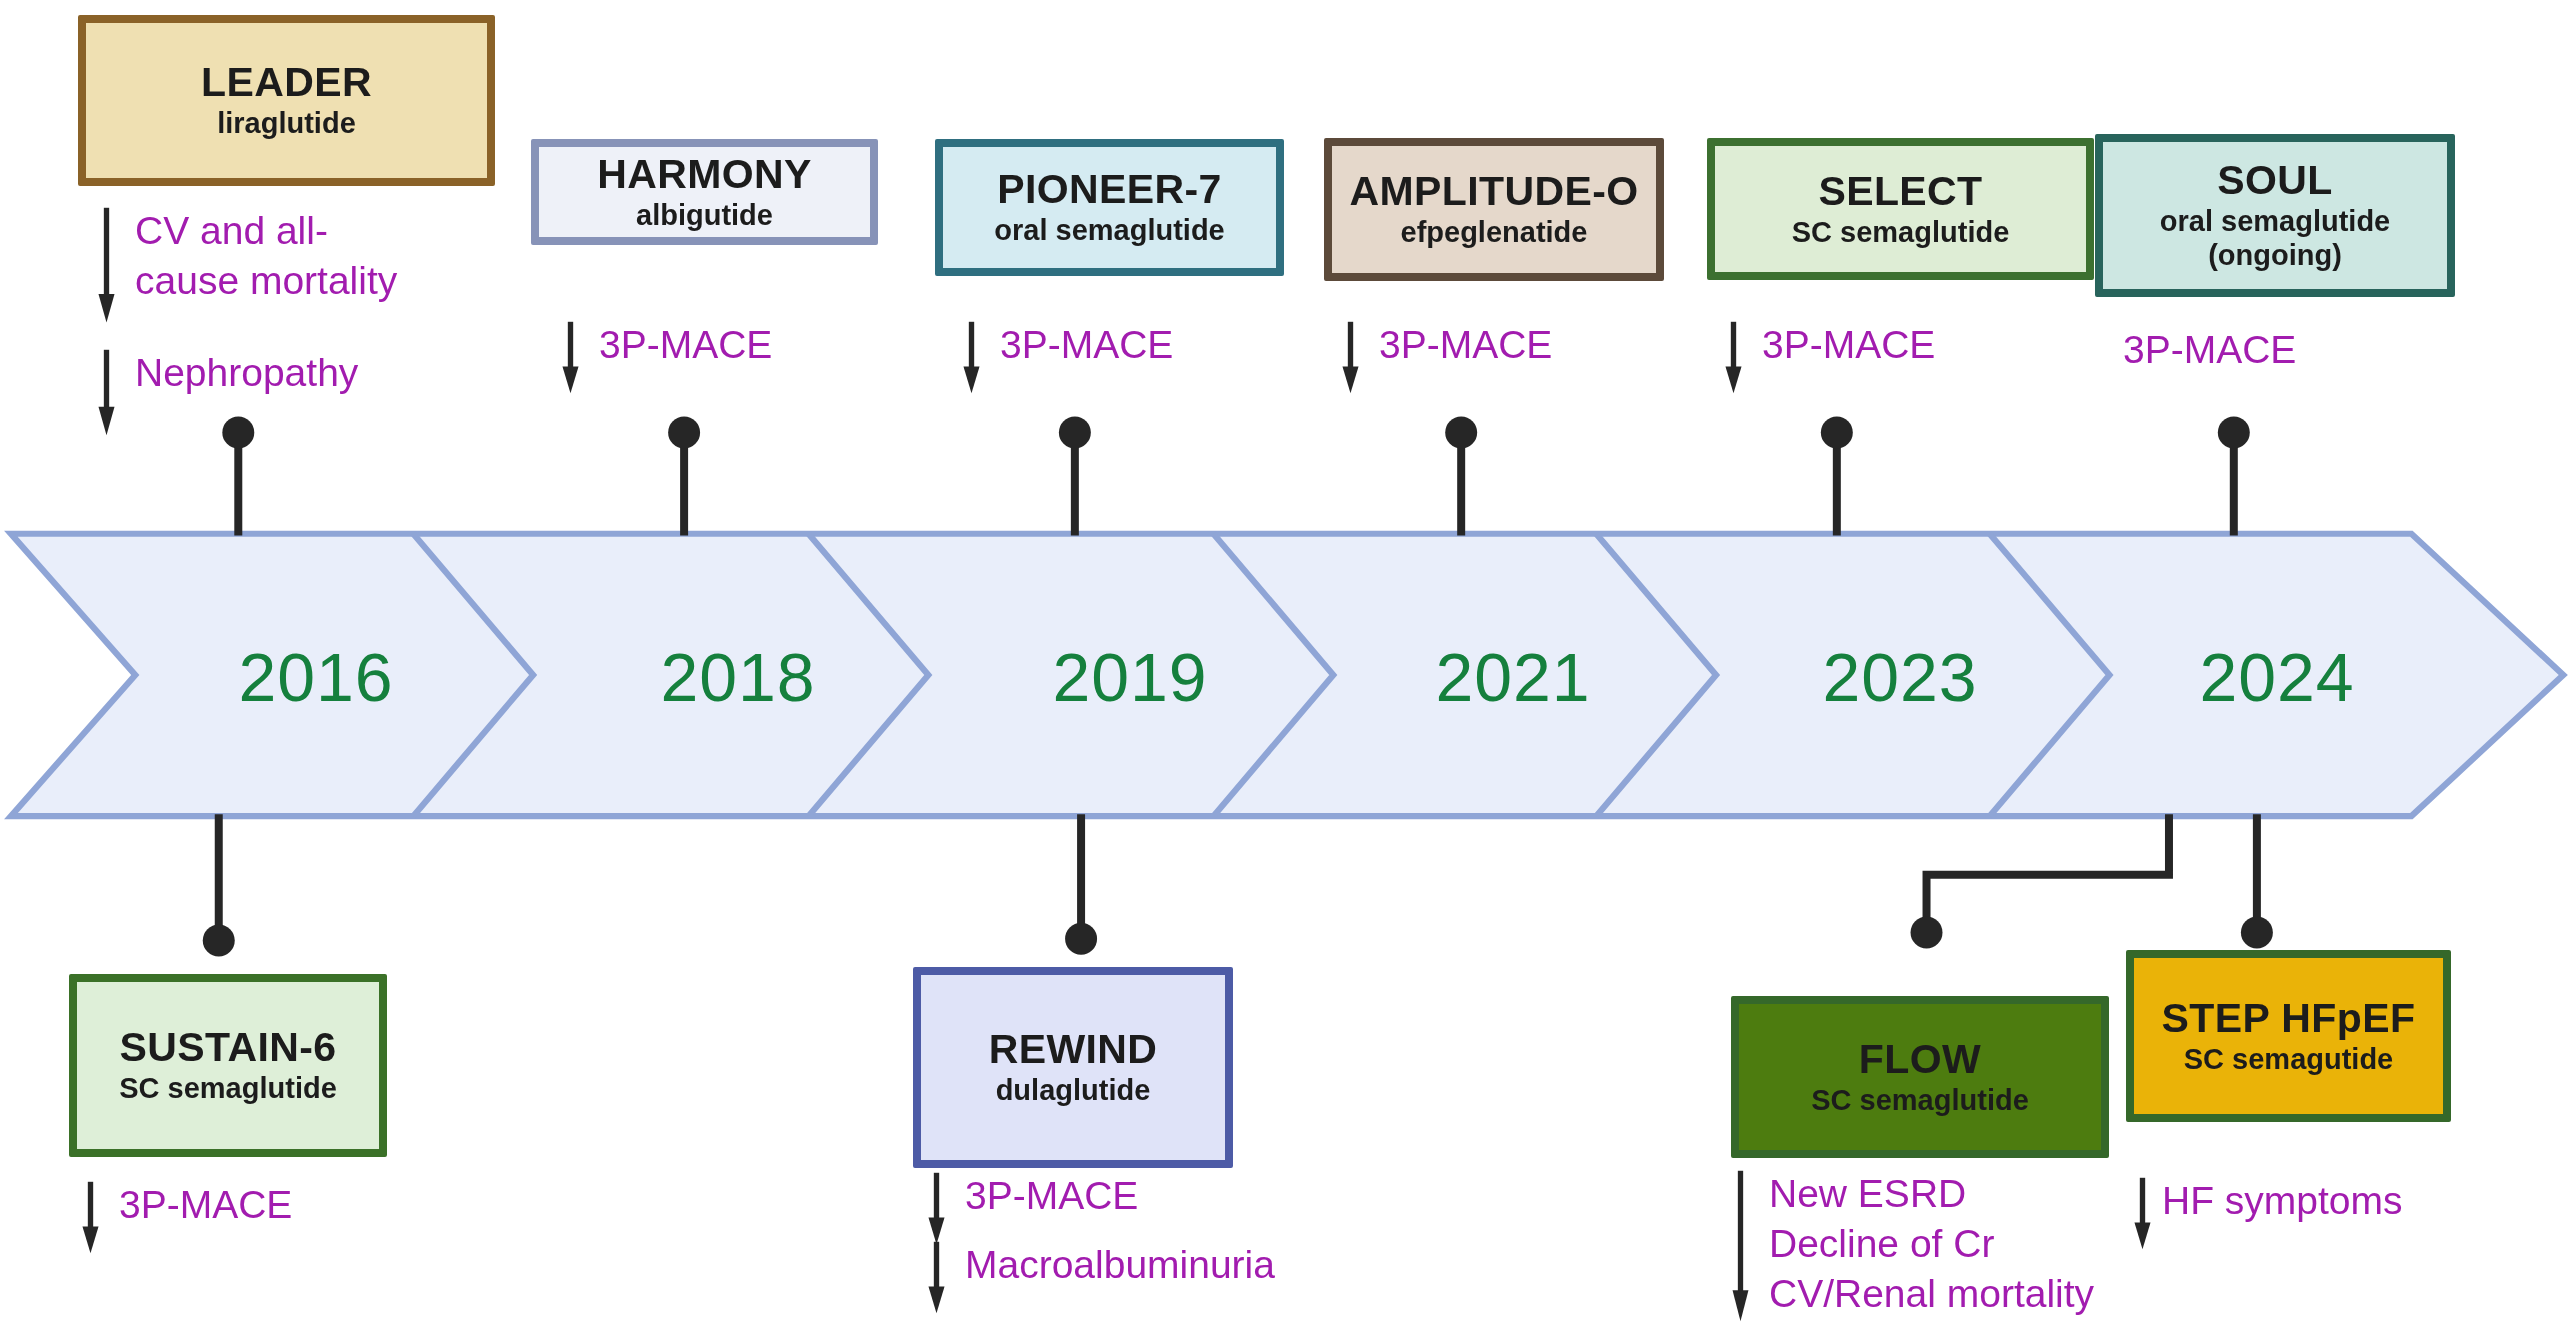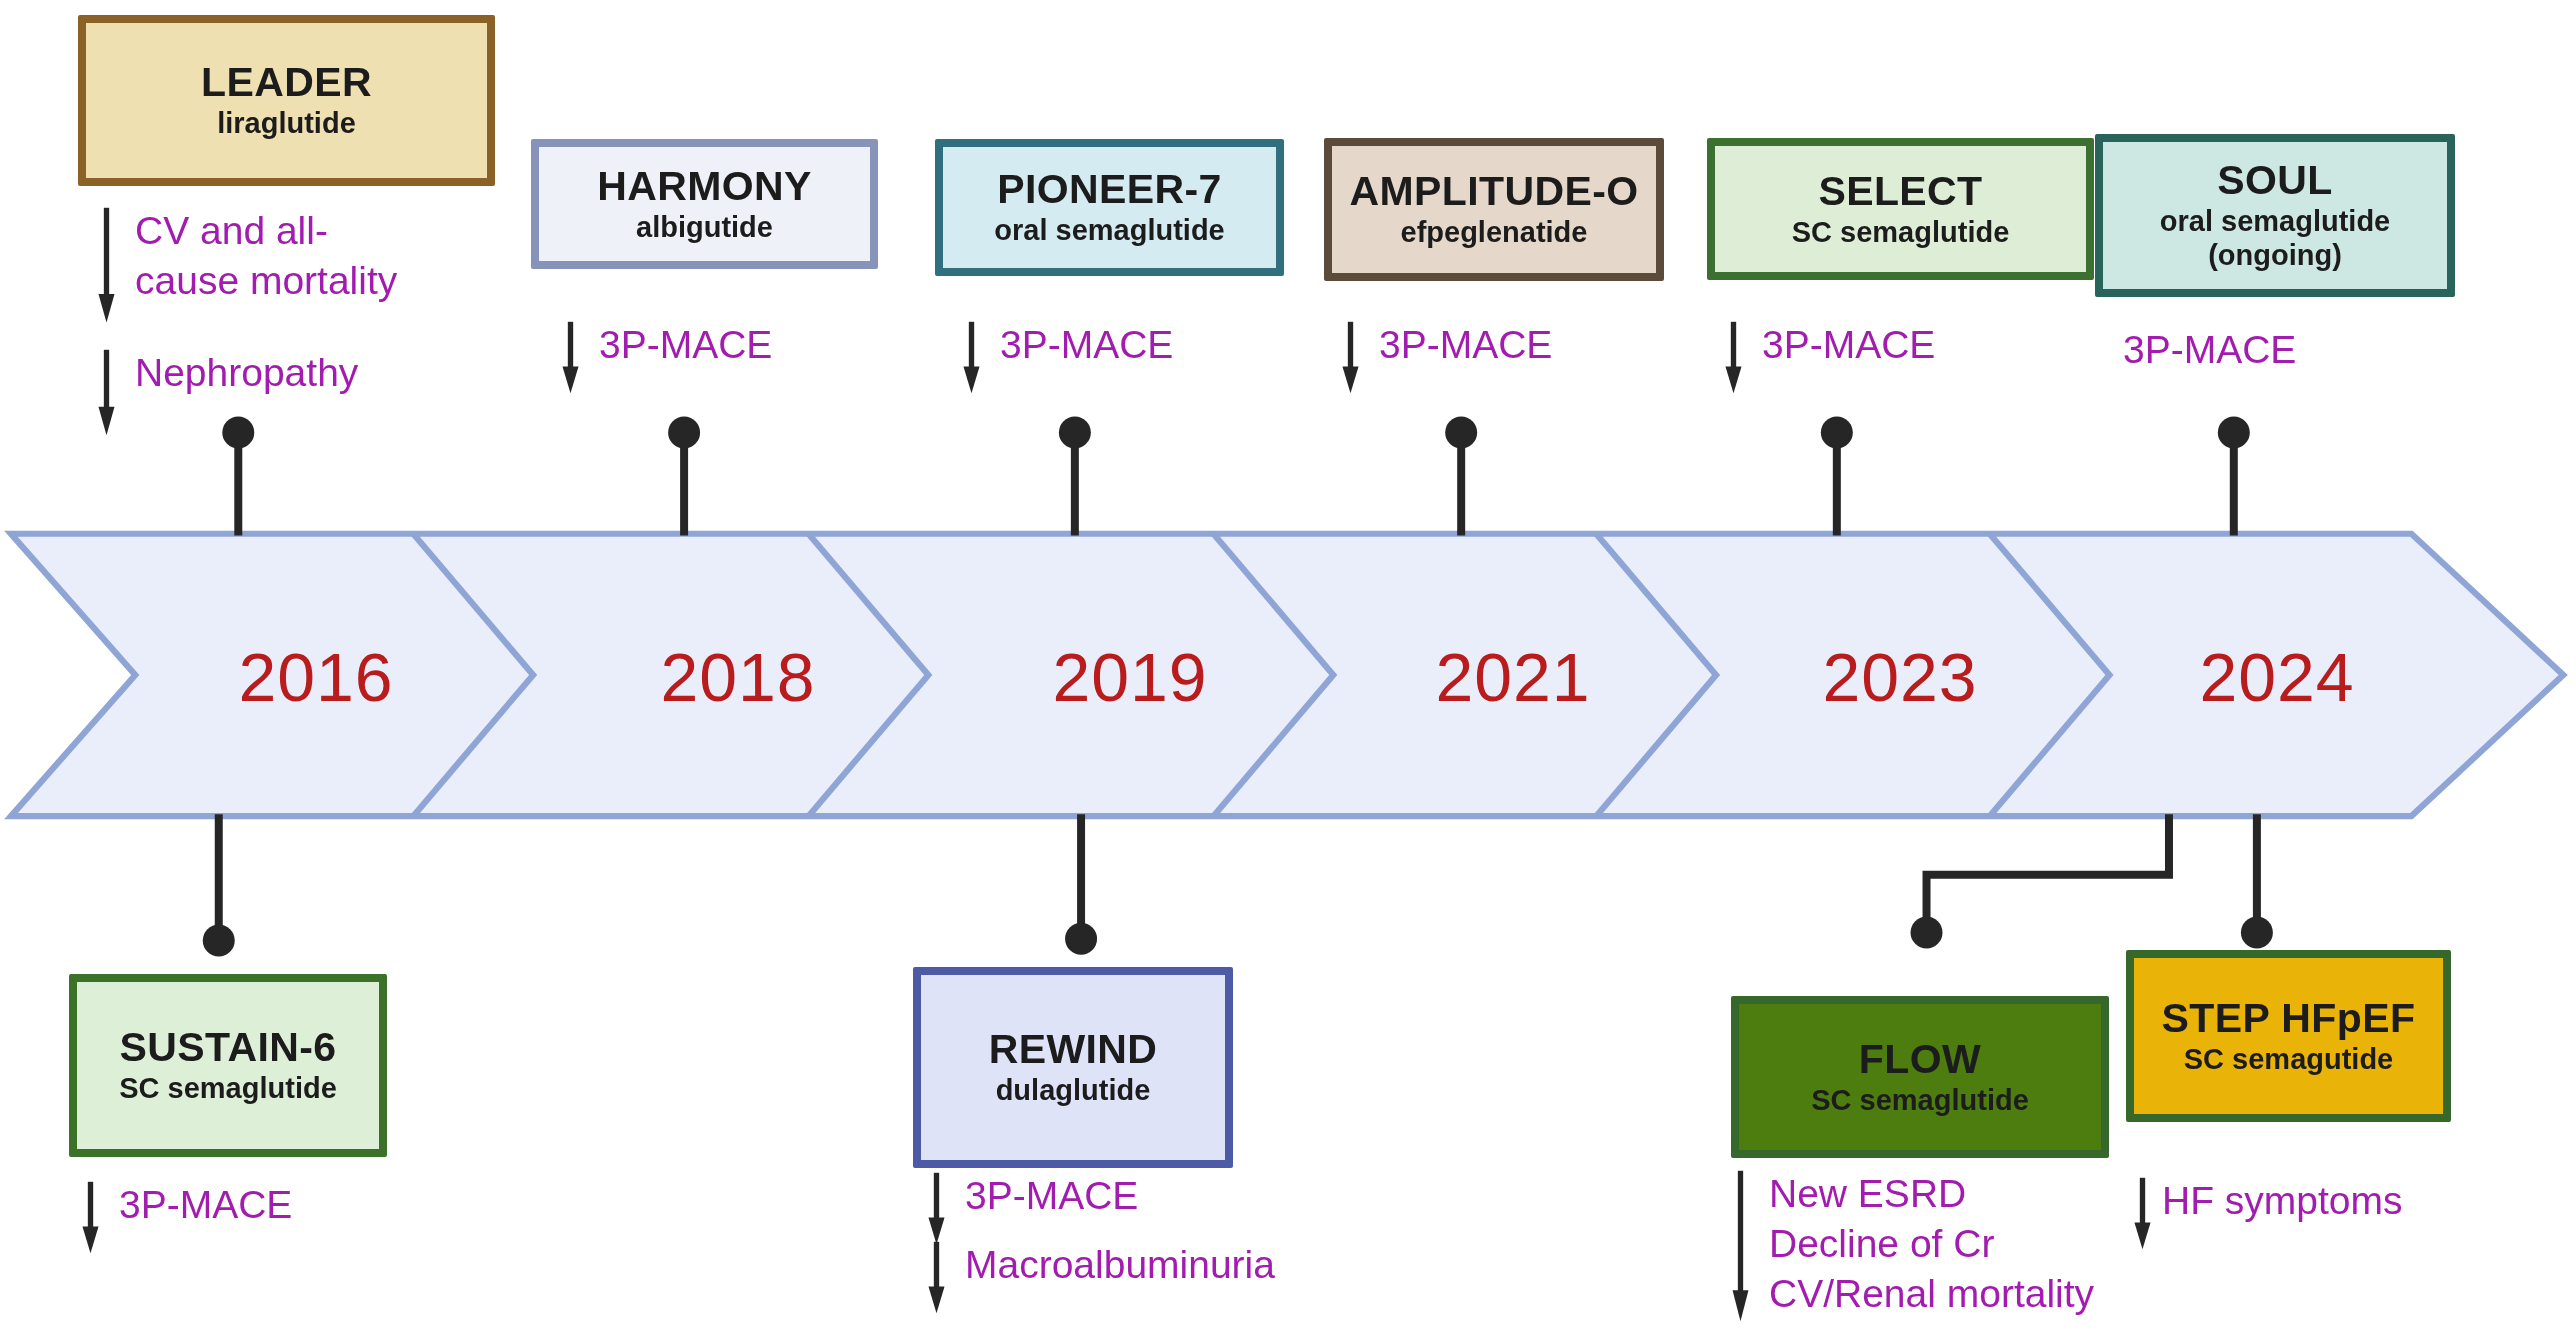--- a/index.html
+++ b/index.html
@@ -18,21 +18,21 @@
     border:8px solid #d946ef;border-radius:2px;
     display:flex;flex-direction:column;align-items:center;justify-content:center;
     text-align:center;padding:5.3px 9px;
   }
   .box .t{font-weight:700;font-size:41px;line-height:1.12;letter-spacing:0.4px;}
   .box .s{font-weight:700;font-size:29px;line-height:1.18;}
 
   
   .year{
     position:absolute;transform:translate(-50%,-50%);
-    font-size:68px;font-weight:400;color:#b91c1c;letter-spacing:0.9px;white-space:nowrap;text-align:center;
+    font-size:68px;font-weight:400;color:#15803d;letter-spacing:0.9px;white-space:nowrap;text-align:center;
   }
 
   
   .note{
     position:absolute;display:flex;align-items:flex-start;gap:16px;
     font-size:39px;line-height:1.28;color:#a21caf;white-space:nowrap;
   }
   .note.tight{gap:7px;}
   .arr{flex:0 0 auto;display:block;}
   .arr line{stroke:var(--connector-color,#262626);stroke-width:6;}
@@ -86,21 +86,21 @@
   <div class="year" style="left:1130px;top:677px;">2019</div>
   <div class="year" style="left:1513px;top:677px;">2021</div>
   <div class="year" style="left:1900px;top:677px;">2023</div>
   <div class="year" style="left:2277px;top:677px;">2024</div>
 
   <div class="box" style="left: 78px; top: 15px; width: 417px; height: 171px; background-color: rgb(239, 224, 178); border-color: rgb(138, 98, 40);">
     <div class="t">LEADER</div>
     <div class="s">liraglutide</div>
   </div>
 
-  <div class="box" style="left: 531px; top: 139px; width: 347px; height: 130px; background-color: rgb(238, 241, 248); border-color: rgb(135, 147, 184);">
+  <div class="box" style="left: 531px; top: 139px; width: 347px; height: 106px; background-color: rgb(238, 241, 248); border-color: rgb(135, 147, 184);">
     <div class="t">HARMONY</div>
     <div class="s">albigutide</div>
   </div>
 
   <div class="box" style="left: 935px; top: 139px; width: 349px; height: 137px; background-color: rgb(213, 235, 242); border-color: rgb(47, 111, 128);">
     <div class="t">PIONEER-7</div>
     <div class="s">oral semaglutide</div>
   </div>
 
   <div class="box" style="left: 1324px; top: 138px; width: 340px; height: 143px; background-color: rgb(229, 216, 203); border-color: rgb(92, 74, 58);">

